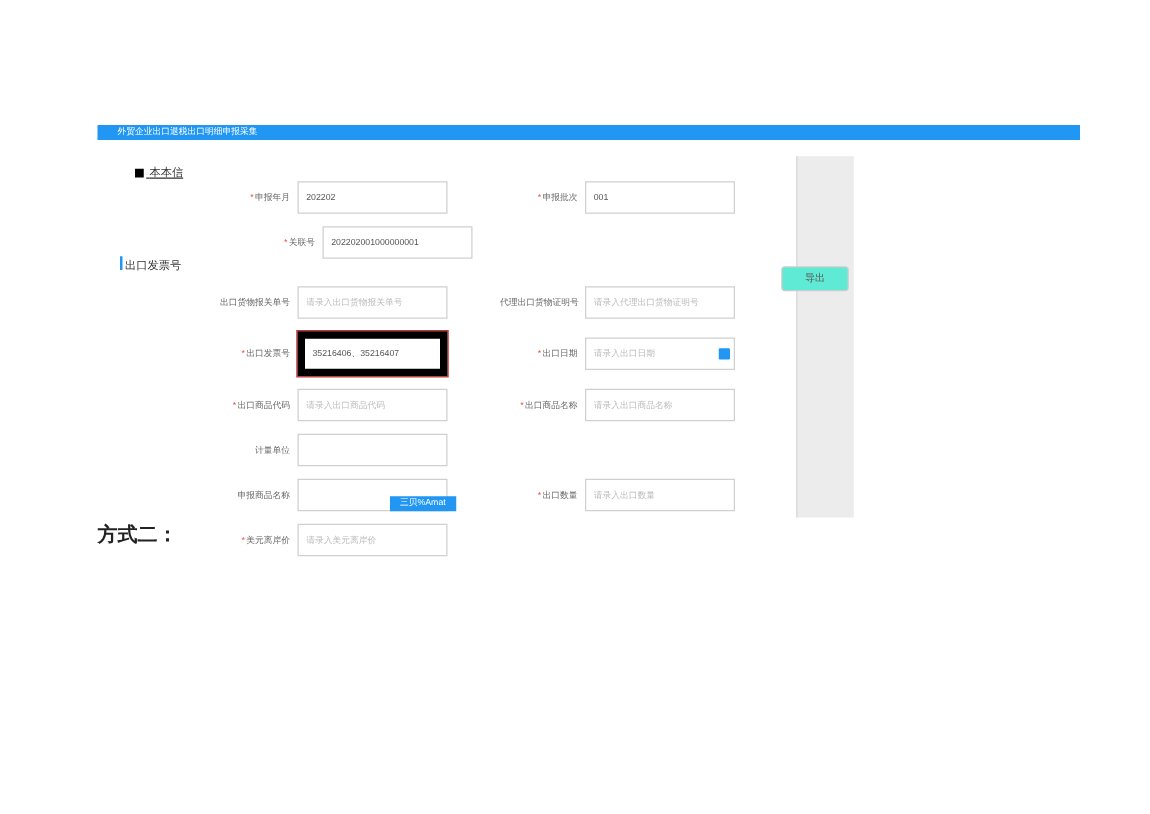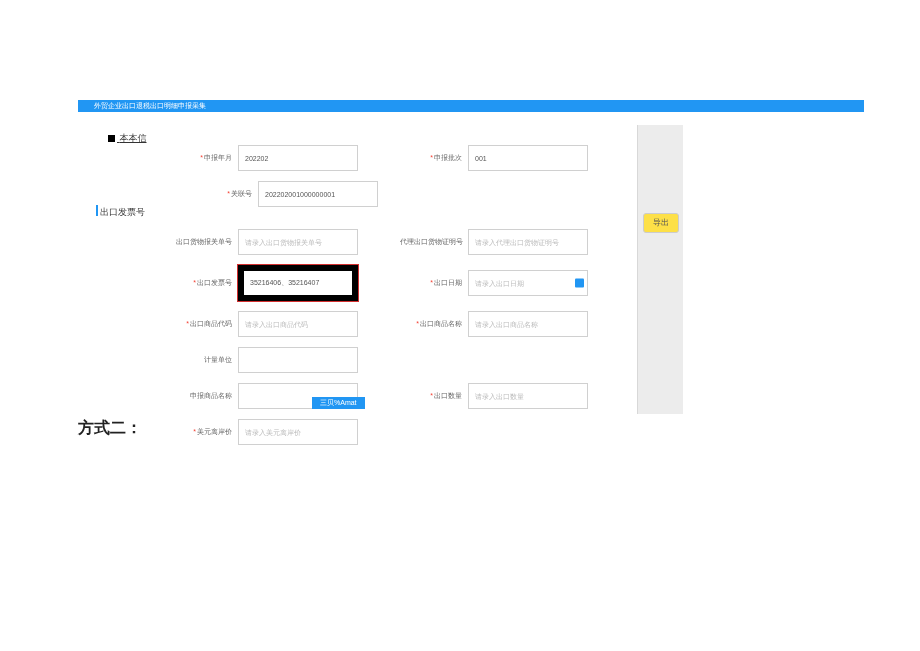--- a/index.html
+++ b/index.html
@@ -117,23 +117,23 @@
     top: 125px;
     width: 46px;
     height: 289px;
     background: #ececec;
     border-left: 1px solid #d8d8d8;
   }
   .export-btn {
     position: absolute;
     right: 4px;
     top: 88px;
-    width: 36px;
+    width: 54px;
     height: 20px;
-    background: #fde047;
+    background: #5eead4;
     border: 1px solid #ccc;
     border-radius: 3px;
     font-size: 8px;
     color: #555;
     line-height: 18px;
     text-align: center;
   }
 
   .method-two {
     position: absolute;

